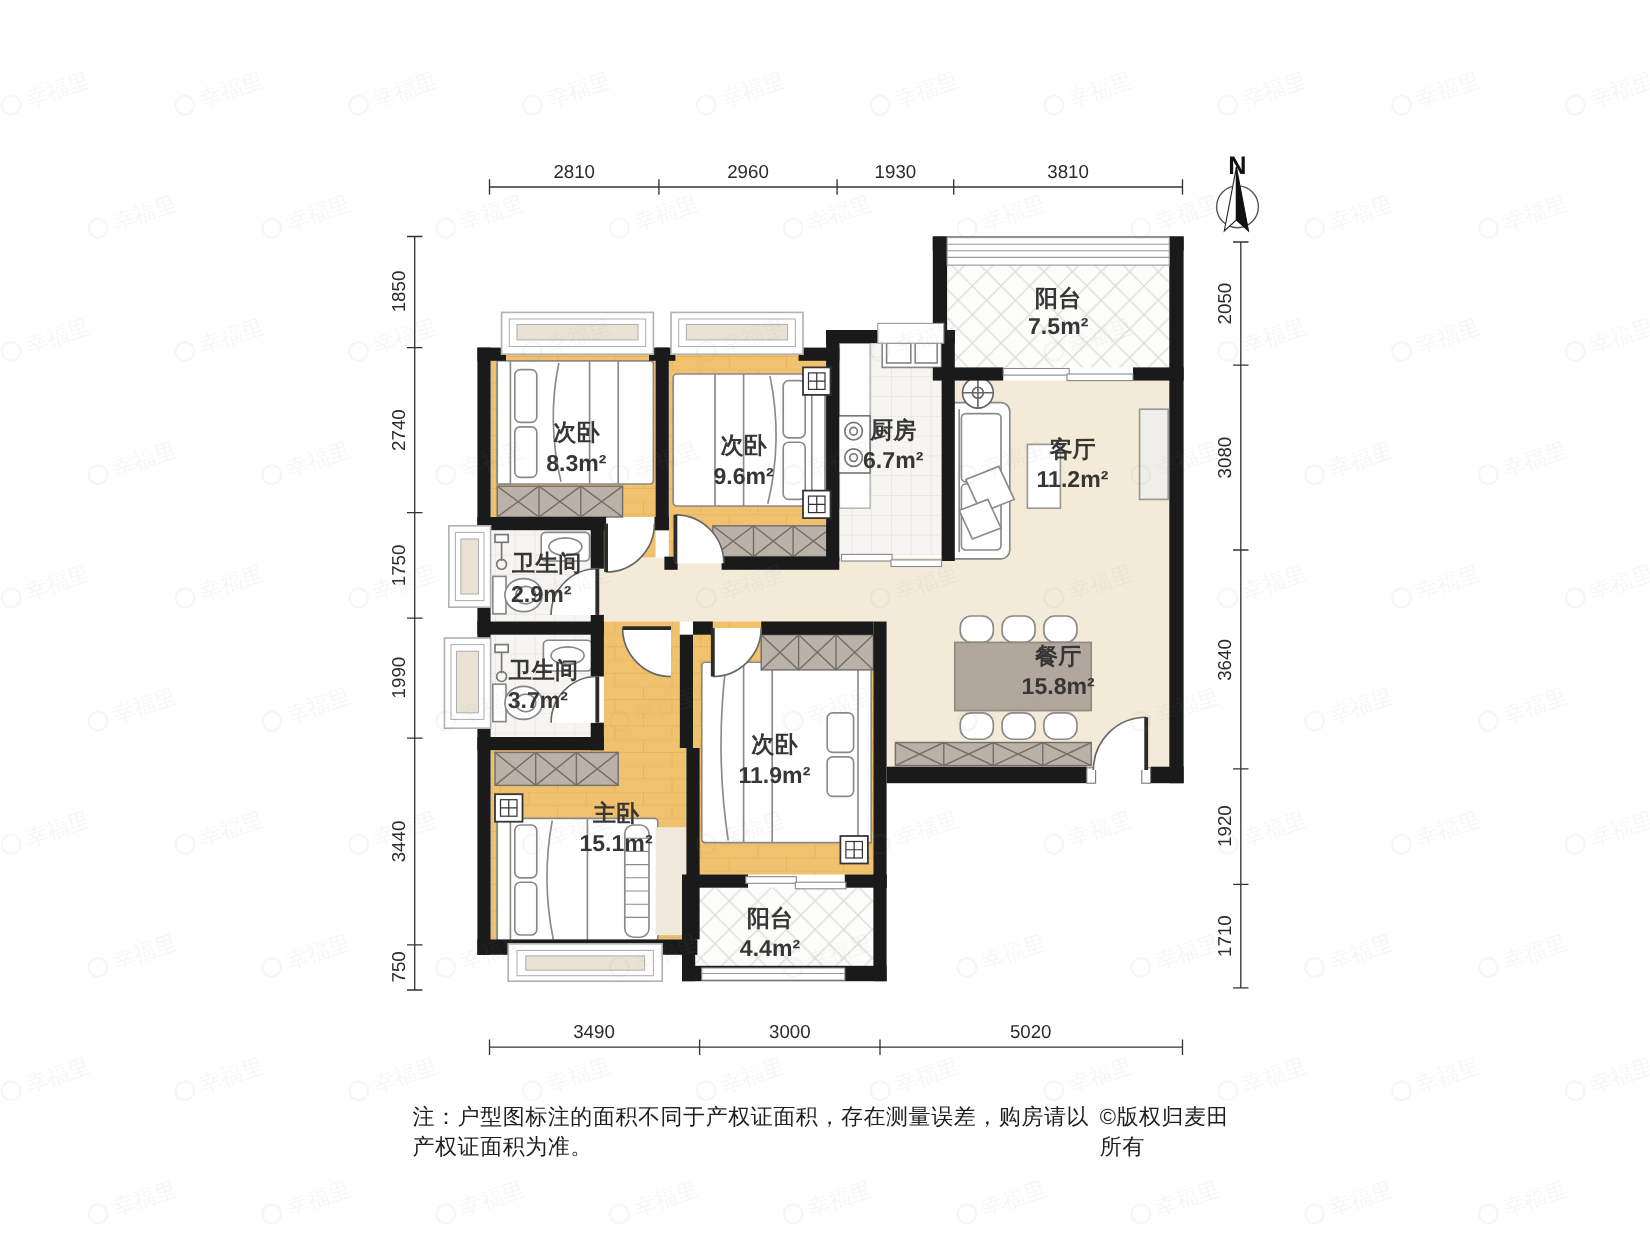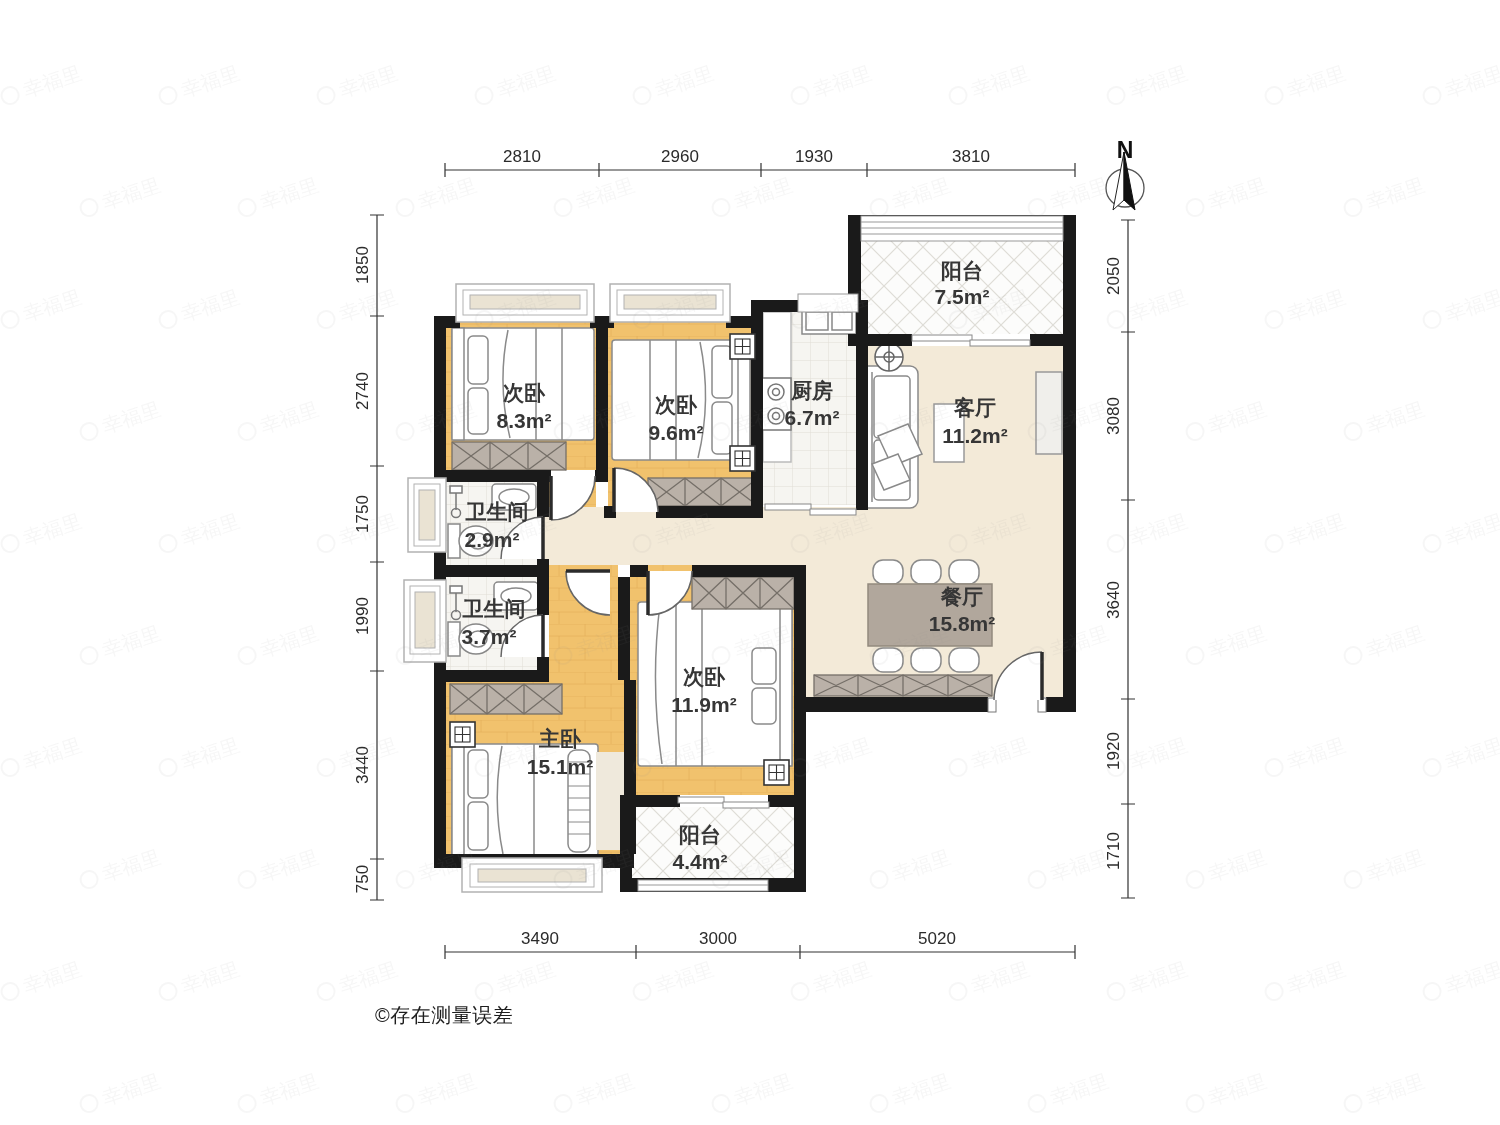--- a/index.html
+++ b/index.html
@@ -394,21 +394,22 @@
 
   <g>
     <text class="north-n" x="1125" y="158" text-anchor="middle">N</text>
     <circle cx="1125" cy="188" r="19" fill="none" stroke="#555" stroke-width="1.3"></circle>
     <path d="M1124 152 L1113 210 L1124 200 Z" fill="#fff" stroke="#222" stroke-width="1"></path>
     <path d="M1124 152 L1135 210 L1124 200 Z" fill="#111" stroke="#111" stroke-width="1"></path>
   </g>
 </svg>
 
 <div id="footer">
-  <span>©存在测量误差</span>
+  <span>注：户型图标注的面积不同于产权证面积，存在测量误差，购房请以产权证面积为准。</span>
+  <span>©版权归麦田所有</span>
 </div>
 
 <div id="wm-layer">
       <div class="wm" style="left: -1px; top: 72px;">
         <span class="wm-logo"></span>
         <span>幸福里</span>
       </div>
       <div class="wm" style="left: 157px; top: 72px;">
         <span class="wm-logo"></span>
         <span>幸福里</span>

